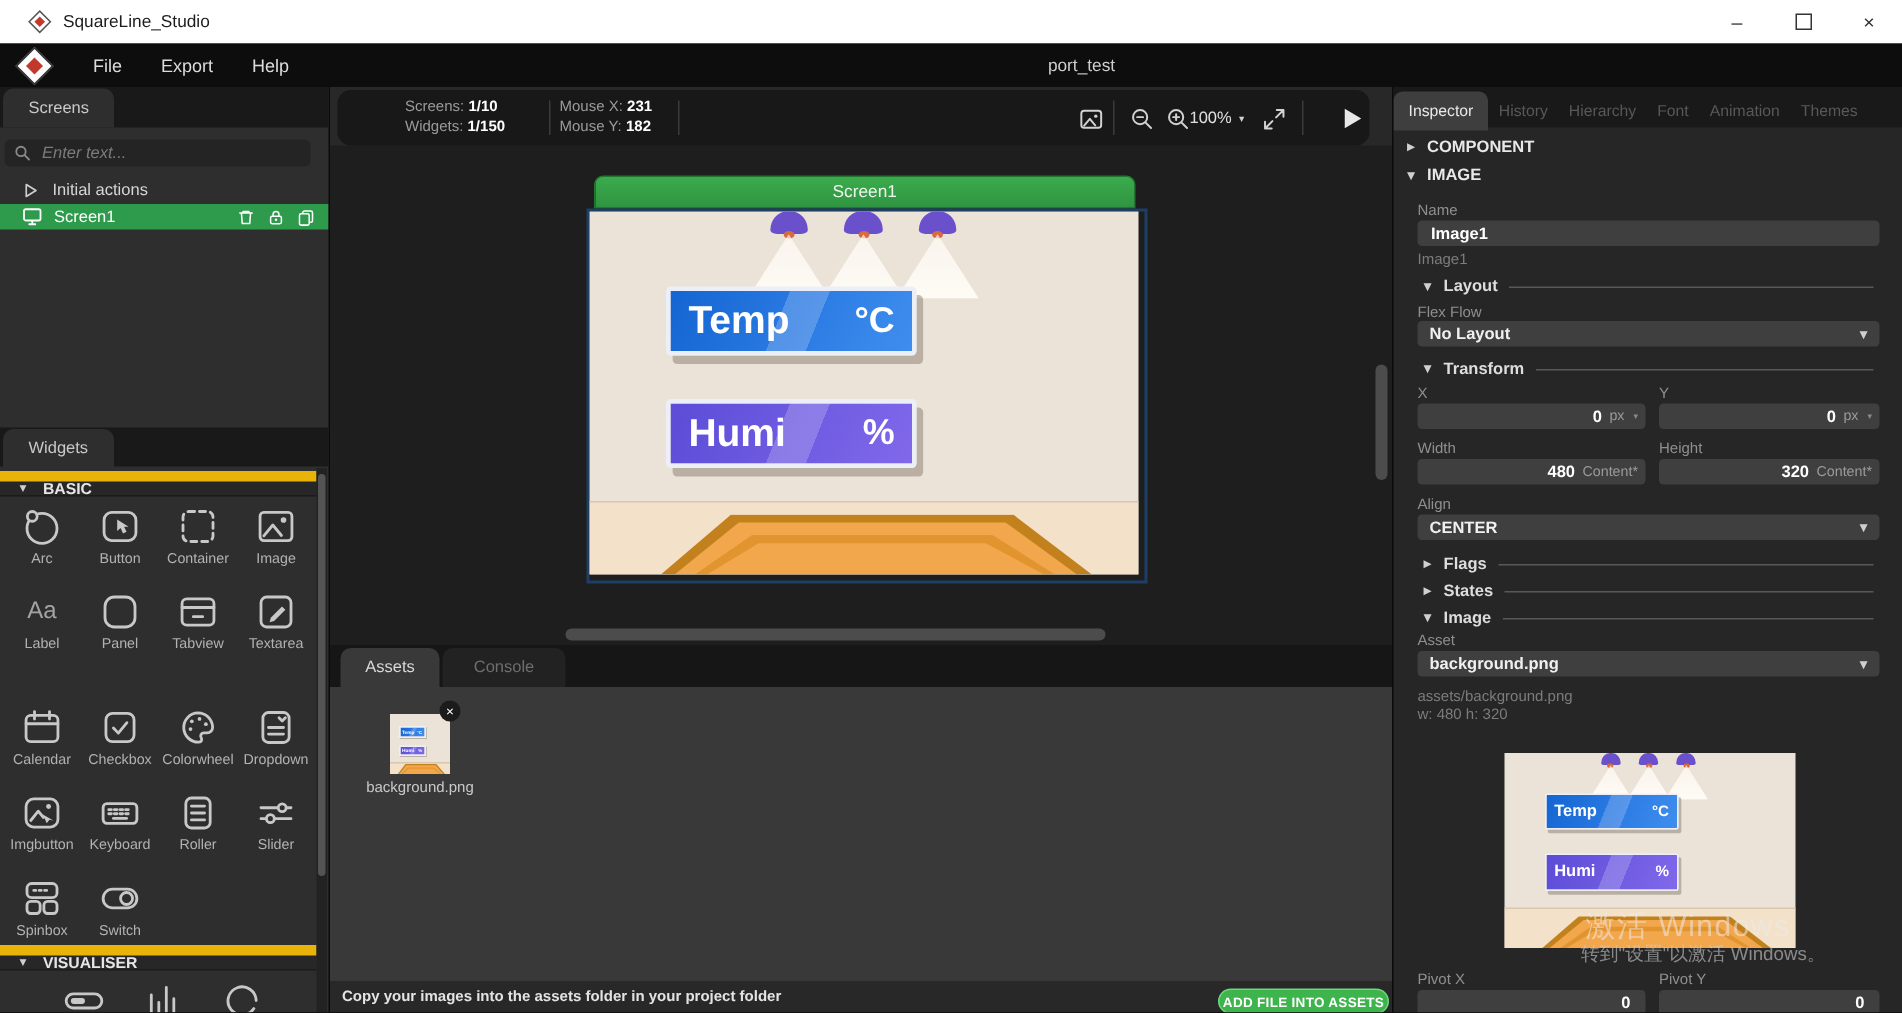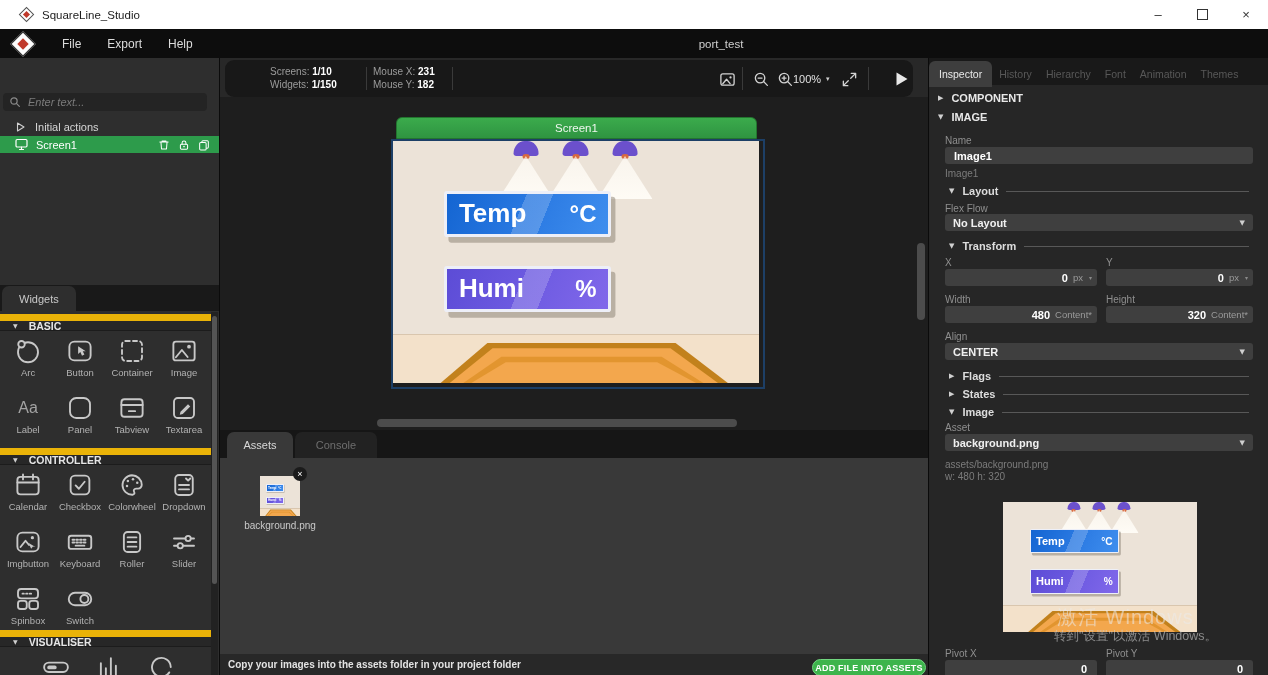--- a/index.html
+++ b/index.html
@@ -150,20 +150,23 @@
         <div class="d1"></div>
         <div class="d2"></div>
       </div>
     <span class="menu-item">File</span>
     <span class="menu-item">Export</span>
     <span class="menu-item">Help</span>
     <span class="proj-title">port_test</span>
   </div>
 
   <div class="left-panel">
+    <div class="tabstrip" style="top:0;">
+      <span class="tab">Screens</span>
+    </div>
     <div class="searchbox">
       <svg width="12" height="12" viewBox="0 0 13 13" style="stroke:#8a8a8a;fill:none;stroke-width:1.3;stroke-linecap:round;">
           <circle cx="5.4" cy="5.4" r="3.4"></circle>
           <path d="M8 8l3.2 3.2"></path>
         </svg>
       <input type="text" placeholder="Enter text..." style="">
     </div>
     <div class="tree-row" style="left:14px;top:61px;height:16px;">
       <svg width="12" height="12" viewBox="0 0 13 13" style="stroke:#cfcfcf;fill:none;stroke-width:1.2;stroke-linejoin:round;">
           <path d="M3.8 2.2l7 4.3-7 4.3z"></path>
@@ -248,24 +251,20 @@
       </div>
       <div class="wcell">
         <svg class="wicon" viewBox="0 0 24 24">
             <rect x="4" y="4" width="16" height="16" rx="3"></rect>
             <path d="M9.2 15l6-6 1.8 1.8-6 6-2.4.6z" fill="#c8c8c8" stroke="none"></path>
           </svg>
         <span class="wlabel">Textarea</span>
       </div>
     </div>
 
-    <div class="wsec-h" style="top:390px;">
-      <span class="tri">▼</span>
-      <span>CONTROLLER</span>
-    </div>
     <div class="wgrid" style="top:408px;">
       <div class="wcell">
         <svg class="wicon" viewBox="0 0 24 24">
             <rect x="3.5" y="5.5" width="17" height="14" rx="2.5"></rect>
             <path d="M3.5 10h17M8 3.5v4M16 3.5v4"></path>
           </svg>
         <span class="wlabel">Calendar</span>
       </div>
       <div class="wcell">
         <svg class="wicon" viewBox="0 0 24 24">

